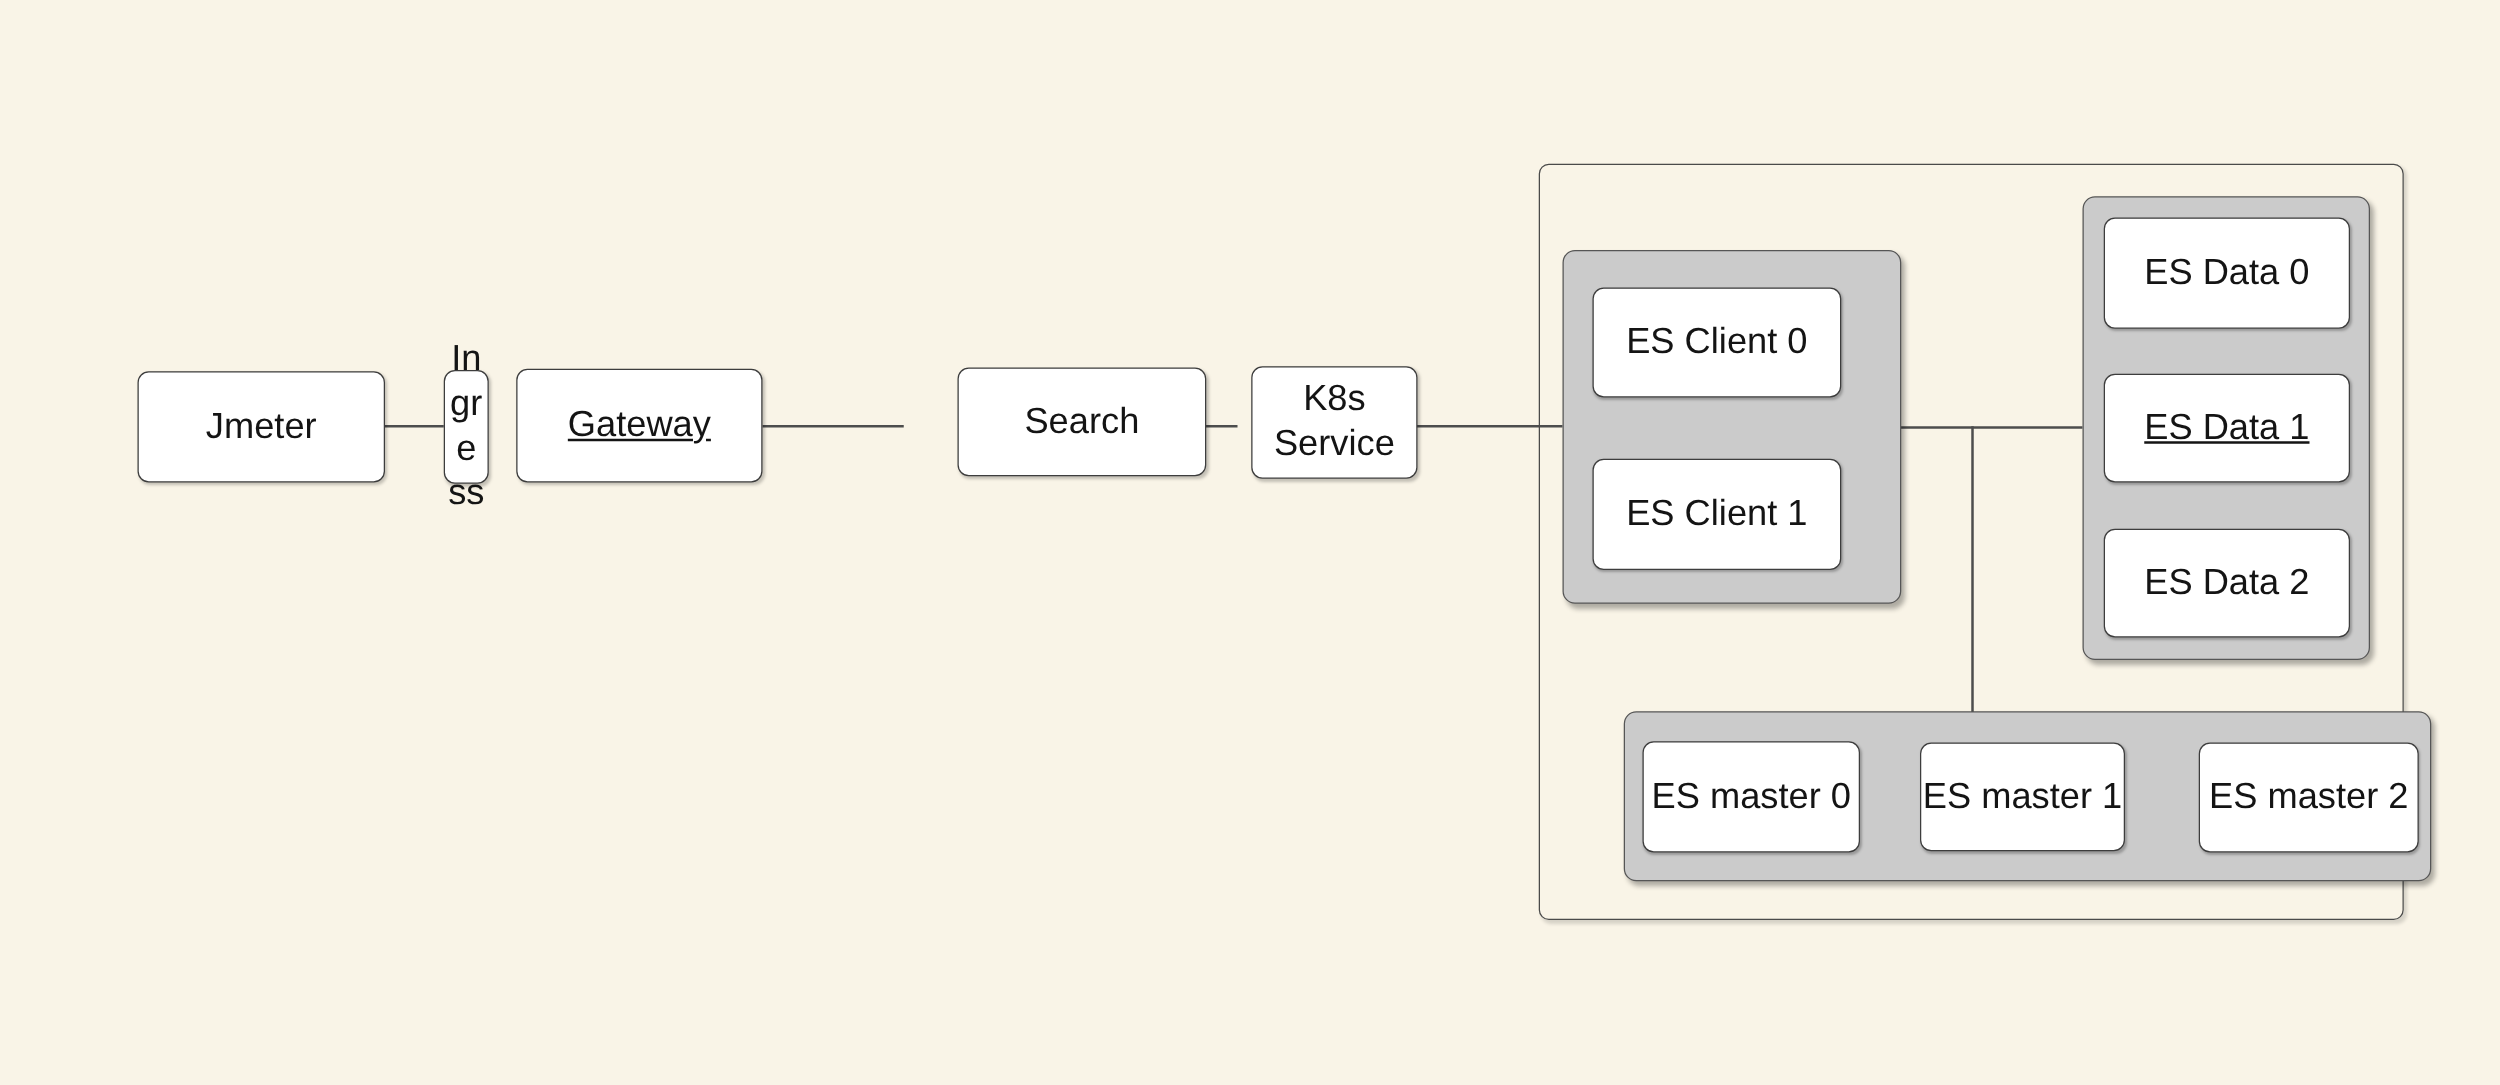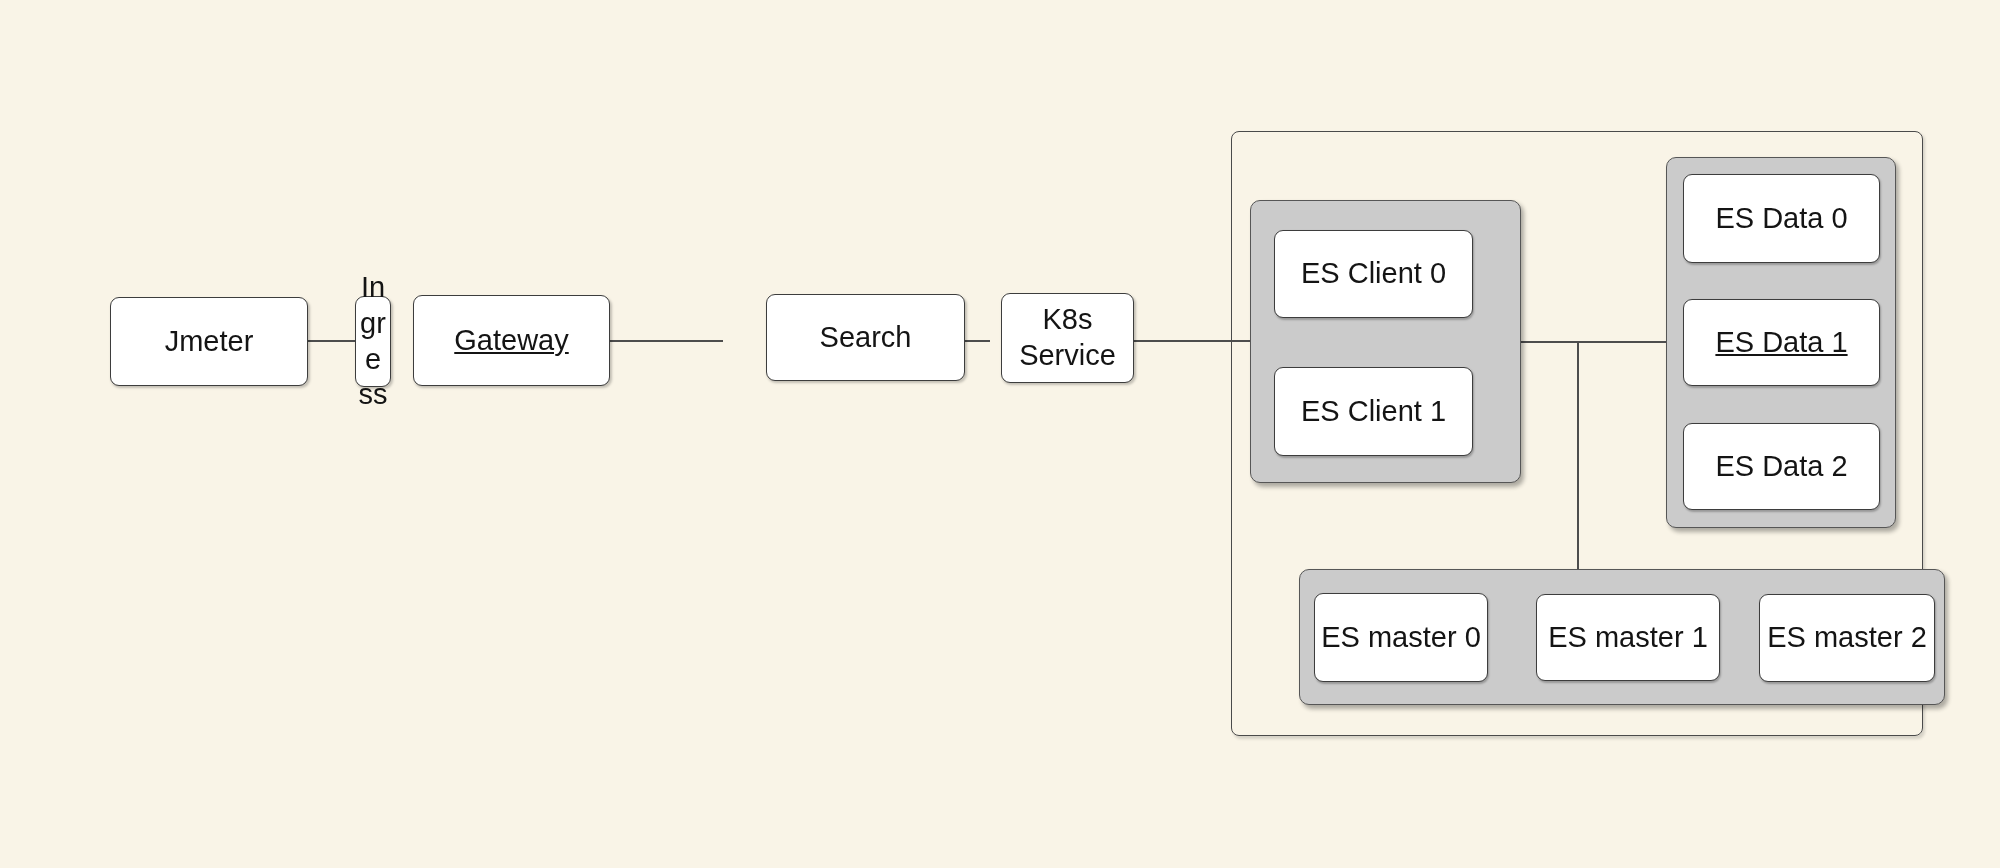--- a/index.html
+++ b/index.html
@@ -74,21 +74,21 @@
   .g-master{left:1251px; top:569px; width:646px; height:136px;margin-left:48px;}
 
   
   .group .node{box-shadow:1px 1.5px 2px rgba(0,0,0,0.25);}
   .n-client0{left:23px; top:29px;  width:199px; height:88px;}
   .n-client1{left:23px; top:166px; width:199px; height:89px;}
   .n-data0{left:16px; top:16px;  width:197px; height:89px;}
   .n-data1{left:16px; top:141px; width:197px; height:87px;text-decoration:underline;}
   .n-data2{left:16px; top:265px; width:197px; height:87px;}
   .n-master0{left:14px;  top:23px; width:174px; height:89px;}
-  .n-master1{left:236px; top:24px; width:184px; height:87px;}
+  .n-master1{left:236px; top:24px; width:164px; height:87px;}
   .n-master2{left:459px; top:24px; width:176px; height:88px;}
 
   
   .e-jmeter-ingress {left:276px;  top:340px; width:79px;}
   .e-gateway-search {left:610px;  top:340px; width:113px;}
   .e-search-k8s     {left:922px;  top:340px; width:68px;}
   .e-k8s-client     {left:1123px; top:340px; width:127px;}
   .e-client-data    {left:1494px; top:341px; width:172px;}
   .e-trunk-master   {left:1577px; top:341px; height:229px;}
 </style>

